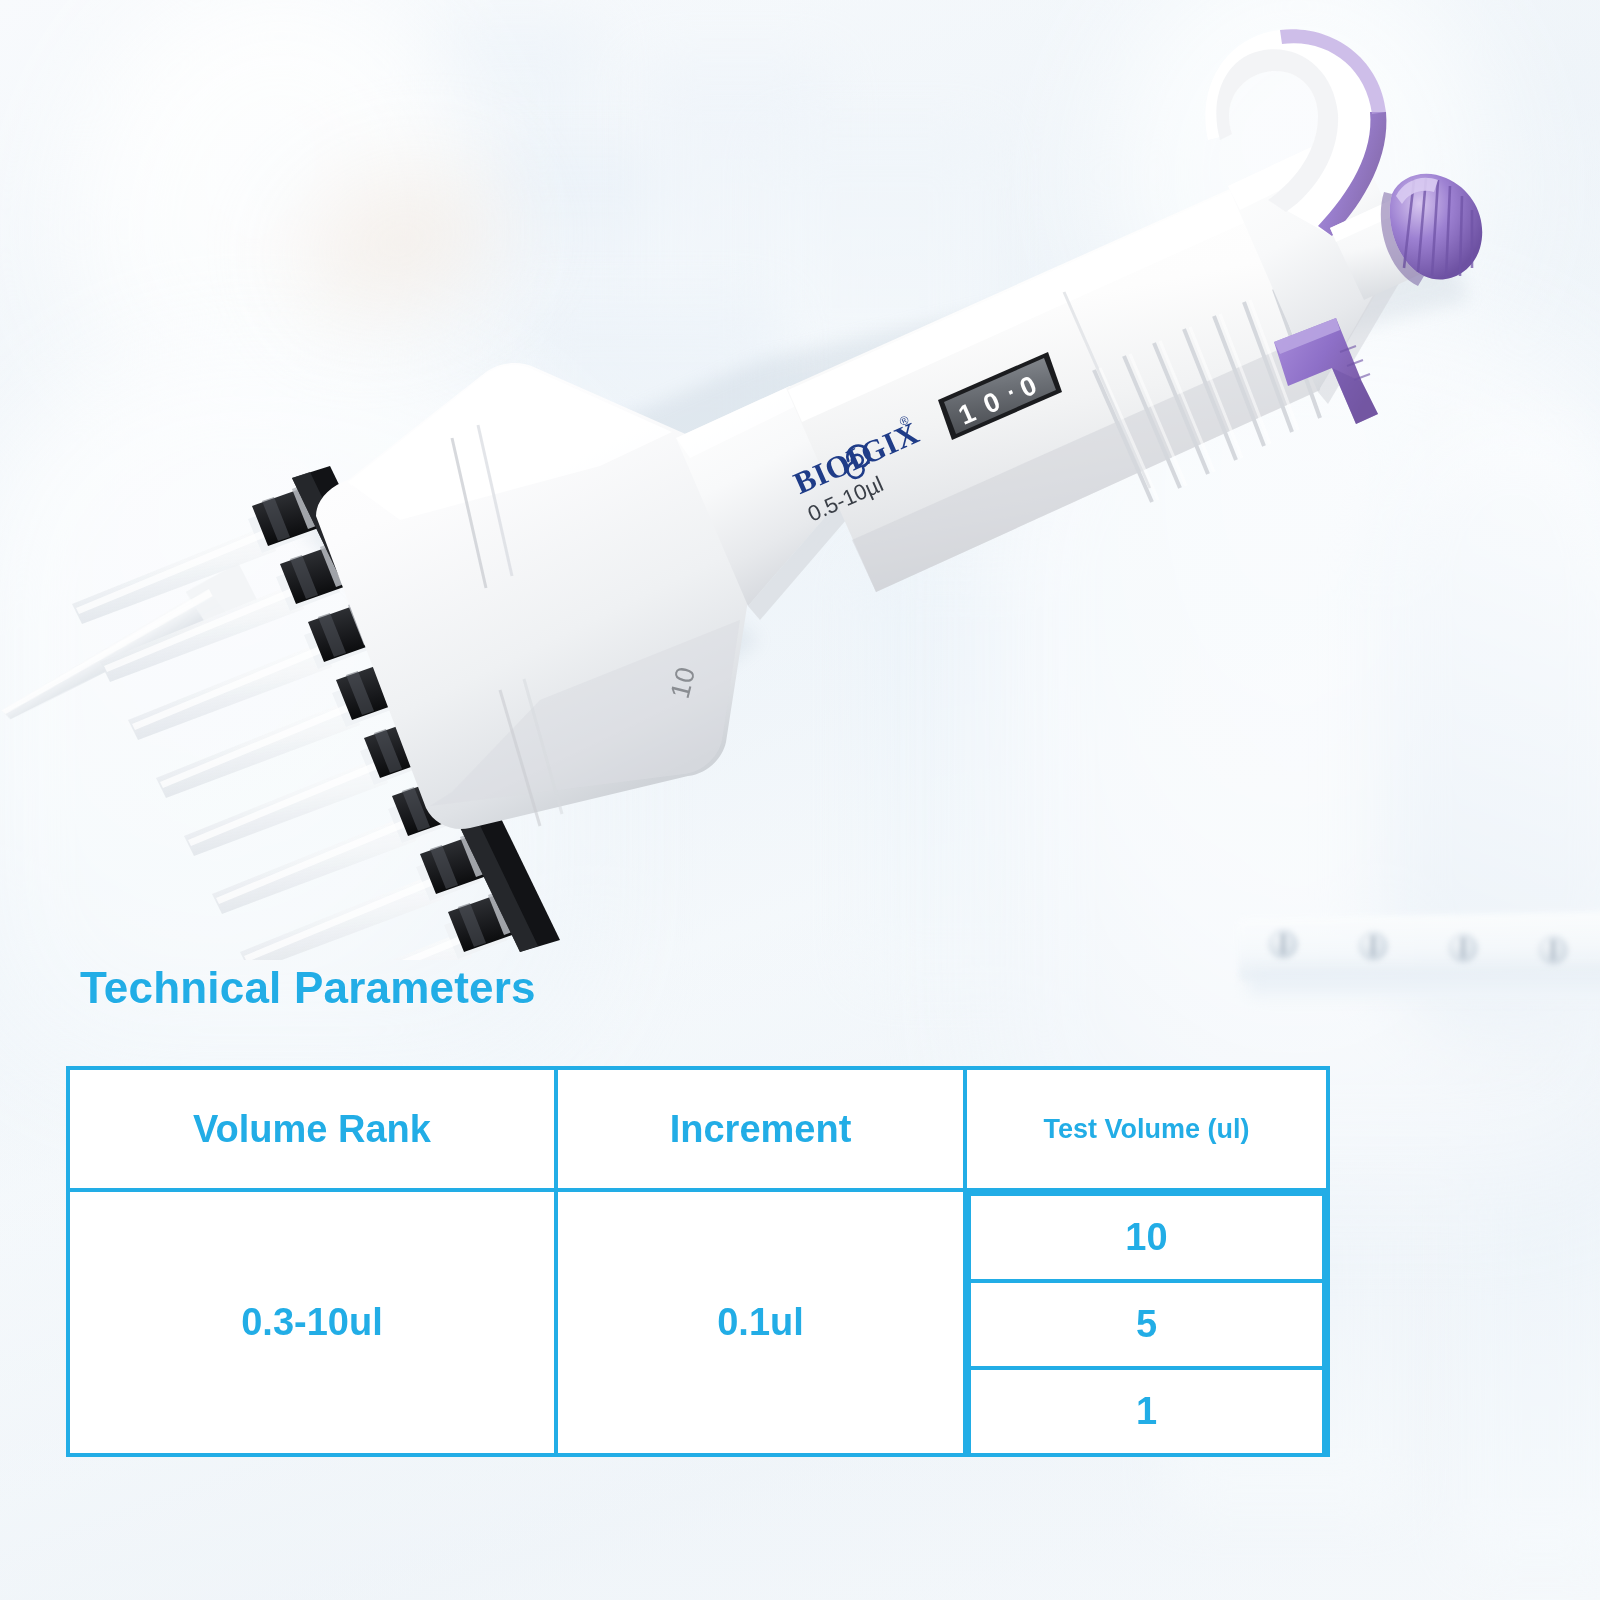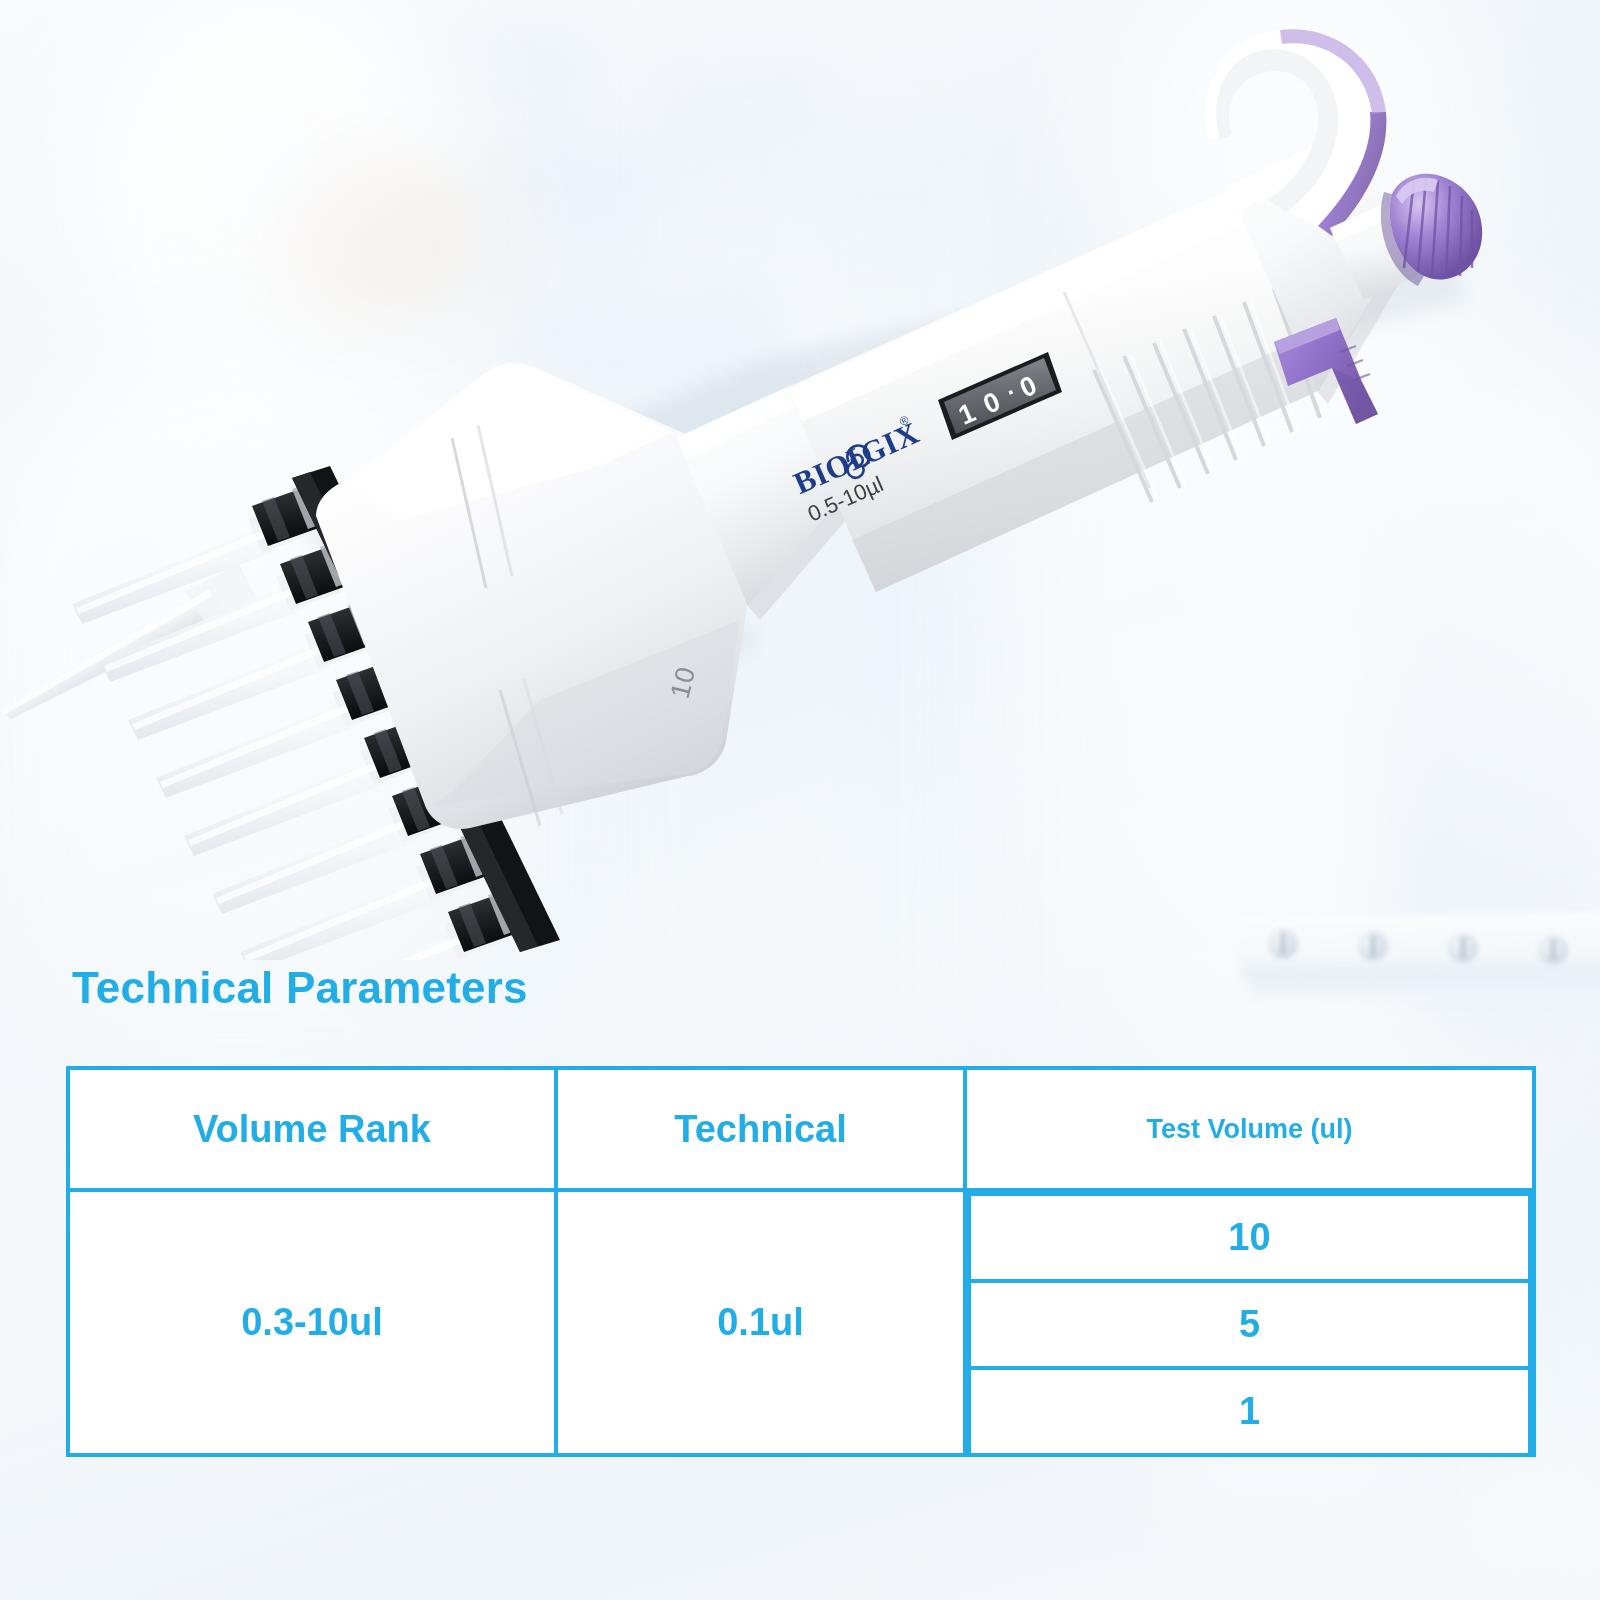--- a/index.html
+++ b/index.html
@@ -68,26 +68,26 @@
   
   .wash{position:absolute;inset:0;
     background:linear-gradient(165deg,rgba(255,255,255,.42),rgba(240,246,251,.26) 45%,rgba(255,255,255,.40));
     pointer-events:none;}
 
   
   #pipette{position:absolute;left:0;top:0;width:1600px;height:960px;}
 
   
   .title{
-    position:absolute;left:72px;top:963px;
+    position:absolute;left:80px;top:963px;
     font-size:44px;font-weight:bold;color:#22ADE6;letter-spacing:.2px;
     text-shadow:0 1px 0 rgba(255,255,255,.55);
   }
   table.tp{
-    position:absolute;left:66px;top:1066px;width:1470px;
+    position:absolute;left:66px;top:1066px;width:1264px;
     border-collapse:collapse;table-layout:fixed;background:#ffffff;
   }
   table.tp td{
     border:4px solid #22ADE6;
     color:#22ADE6;font-weight:bold;text-align:center;vertical-align:middle;
     background:#ffffff;
   }
   td.th-cell{height:116px;font-size:27px;}
   td.c1{width:482px;font-size:38px;}
   td.c2{width:403px;font-size:38px;}
@@ -471,21 +471,21 @@
       </g>
     </g>
   </svg>
 
   <div class="title">Technical Parameters</div>
 
   <table class="tp">
     <tbody>
         <tr>
       <td class="th-cell c1">Volume Rank</td>
-      <td class="th-cell c2">Technical</td>
+      <td class="th-cell c2">Increment</td>
       <td class="th-cell">Test Volume (ul)</td>
     </tr>
     <tr>
       <td class="c1">0.3-10ul</td>
       <td class="c2">0.1ul</td>
       <td style="padding:0;">
         <table class="inner-tbl">
           <tbody>
                 <tr>
             <td>10</td>

